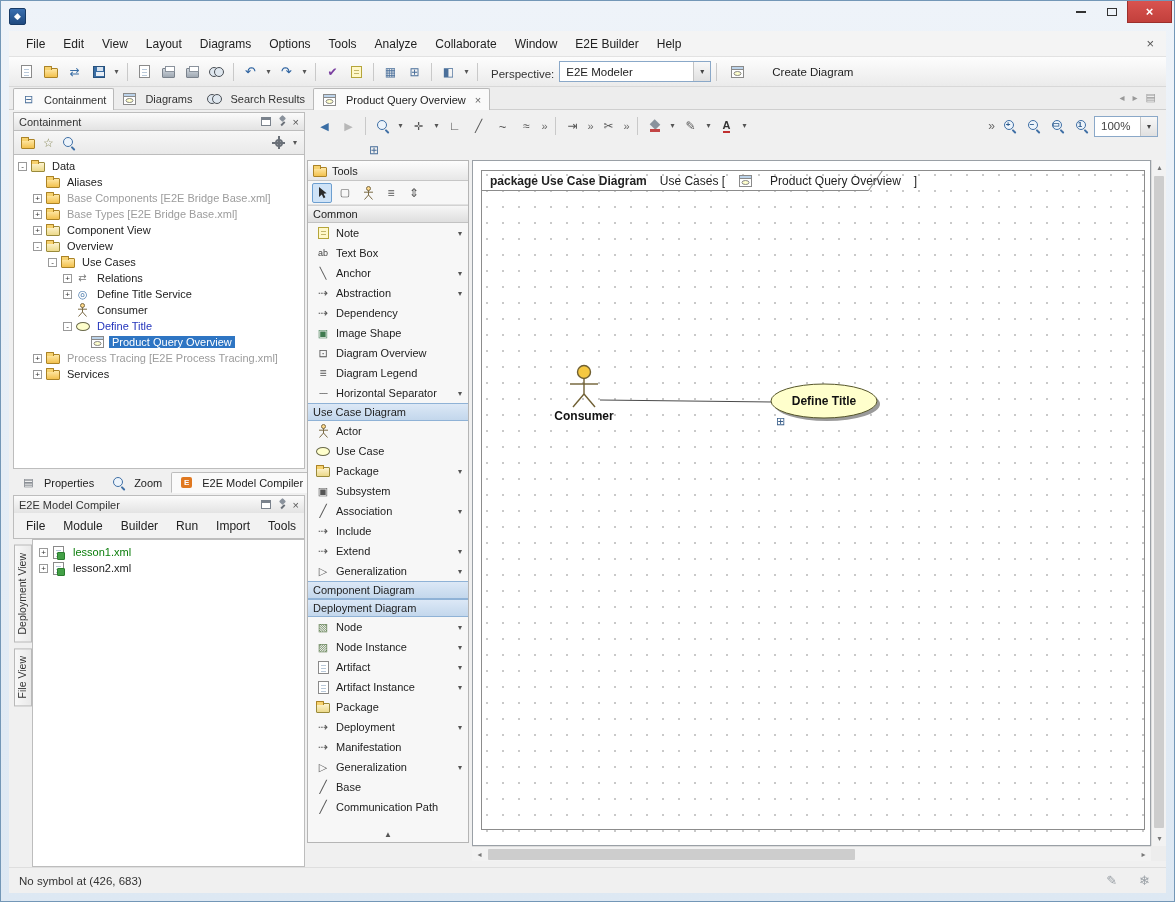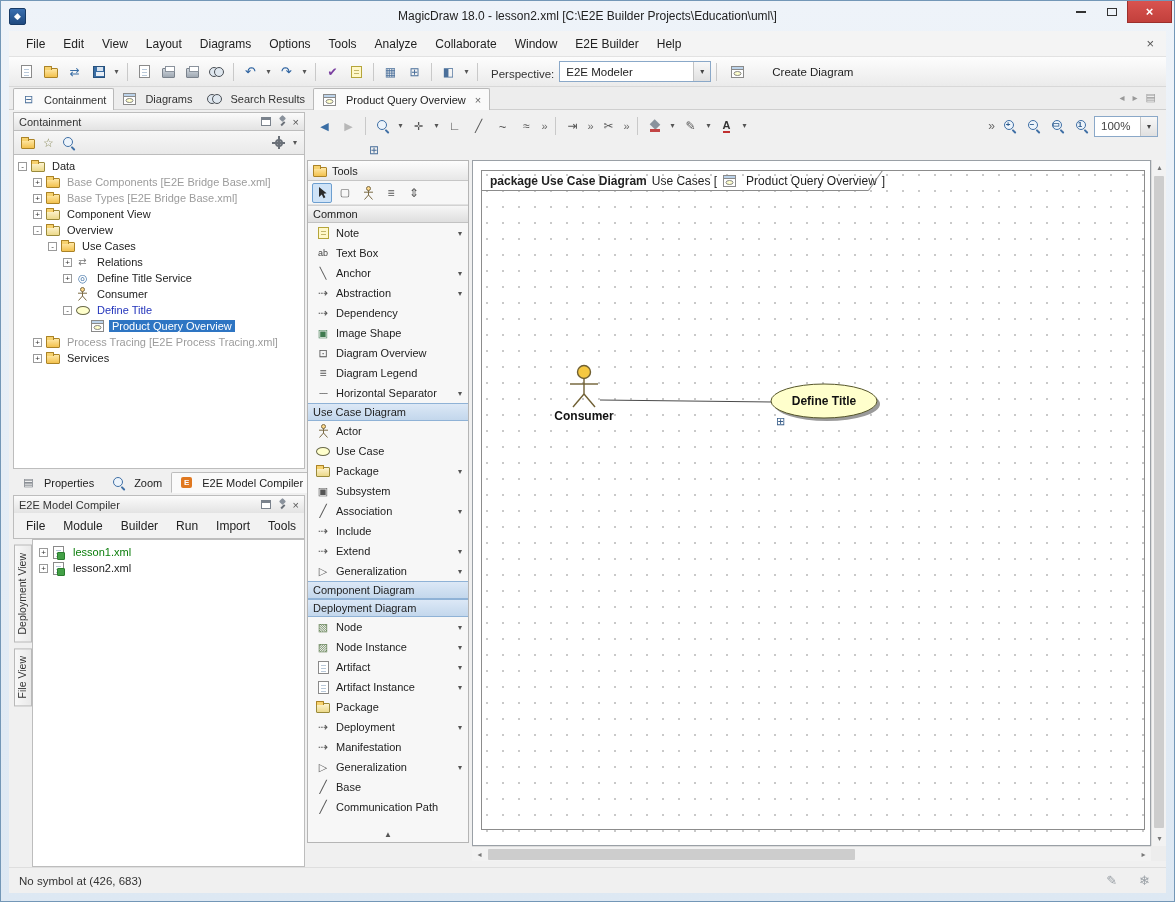--- a/index.html
+++ b/index.html
@@ -80,21 +80,21 @@
 .tsec{height:18px;display:flex;align-items:center;background:linear-gradient(#f6f6f6,#dedede);border-top:1px solid #d2d2d2;border-bottom:1px solid #c2c2c2;padding:0 5px;font-size:11px}
 .tsec.selected{background:linear-gradient(#dce8f6,#c3d7ec);border-color:#8fb2d6}
 .titem{height:20px;display:flex;align-items:center;gap:5px;padding:0 6px 0 7px;white-space:nowrap}
 .titem .ti{width:16px;display:inline-flex;justify-content:center;align-items:center;flex:none}
 .ddv{margin-left:auto;font-size:8px;color:#555}
 .tools-foot{margin-top:auto;display:flex;justify-content:center;padding:3px 0;color:#555;font-size:8px}
 
 .canvaswrap{flex:1;position:relative;min-width:0;margin-bottom:6px}
 .canvas{position:absolute;left:0;top:0;right:15px;bottom:15px;background:#fff;border:1px solid #9aa0a6;background-image:radial-gradient(circle,#c9c9c9 1px,transparent 1.2px);background-size:16px 16px;background-position:6px 6px;overflow:hidden}
 .frame{position:absolute;left:8px;top:9px;width:664px;height:660px;border:1px solid #8c8c8c}
-.fhead{position:absolute;left:0;top:0;width:400px;height:20px;display:flex;align-items:center;gap:5px;padding:0 14px 0 8px;font-size:12px;white-space:nowrap}
+.fhead{position:absolute;left:0;top:0;width:400px;height:20px;display:flex;align-items:center;gap:13px;padding:0 14px 0 8px;font-size:12px;white-space:nowrap}
 .fh-b{position:absolute;left:0;bottom:0;width:calc(100% - 14px);height:1px;background:#8c8c8c}
 .fh-s{position:absolute;right:-6px;top:9px;width:25px;height:1px;background:#8c8c8c;transform:rotate(-55deg)}
 .scene{position:absolute;left:0;top:0}
 .lab{position:absolute;text-align:center;font-weight:bold;font-size:12px;color:#111}
 .linkico{position:absolute;font-size:11px;color:#3a5f8a}
 .vscroll{position:absolute;right:0;top:0;bottom:15px;width:15px;background:#f2f2f2;border-left:1px solid #dcdcdc}
 .hscroll{position:absolute;left:0;right:15px;bottom:0;height:15px;background:#f2f2f2;border-top:1px solid #dcdcdc;display:flex;align-items:center}
 .sarrow{width:15px;height:15px;display:flex;align-items:center;justify-content:center;font-size:8px;color:#777;flex:none}
 .hthumb{height:11px;background:#cdcdcd;border-radius:1px;width:54%;margin-left:1px}
 .vthumb{position:absolute;left:2px;right:2px;top:16px;bottom:18px;background:#cdcdcd;border-radius:1px}
@@ -138,21 +138,20 @@
 .mi-pin::after{content:"";position:absolute;left:5px;top:5px;width:1.5px;height:5px;background:#6a7078;transform:rotate(45deg)}
 .mi-float{width:10px;height:9px;border:1px solid #7a828c;border-top-width:3px;background:#fff;display:inline-block}
 .fontA{font-weight:bold;font-size:11px;color:#333;border-bottom:2px solid #c03030;line-height:1}
 </style>
 </head>
 <body>
 
 <div class="window">
   <div class="titlebar">
     <span class="appicon">◆</span>
-    <span class="title">MagicDraw 18.0 - lesson2.xml [C:\E2E Builder Projects\Education\uml\]</span>
     <span class="winbtns">
       <span class="wbtn">
           <span class="bar"></span>
         </span>
       <span class="wbtn">
           <span class="box"></span>
         </span>
       <span class="wbtn close">
           <span>×</span>
         </span>
@@ -328,20 +327,27 @@
               </span>
             <span class="ddv">▾</span>
           </div>
           <div class="treebox" id="cont-tree">
               <div class="trow" style="padding-left: 4px;">
                 <span class="exp">-</span>
                 <span class="tico">
                   <span class="mi-folder pkg"></span>
                 </span>
                 <span class="tlabel">Data</span>
+              </div>
+              <div class="trow" style="padding-left: 19px;">
+                <span class="expsp"></span>
+                <span class="tico">
+                  <span class="mi-folder"></span>
+                </span>
+                <span class="tlabel">Aliases</span>
               </div>
               <div class="trow" style="padding-left: 19px;">
                 <span class="exp">+</span>
                 <span class="tico">
                   <span class="mi-folder"></span>
                 </span>
                 <span class="tlabel muted">Base Components [E2E Bridge Base.xml]</span>
               </div>
               <div class="trow" style="padding-left: 19px;">
                 <span class="exp">+</span>

